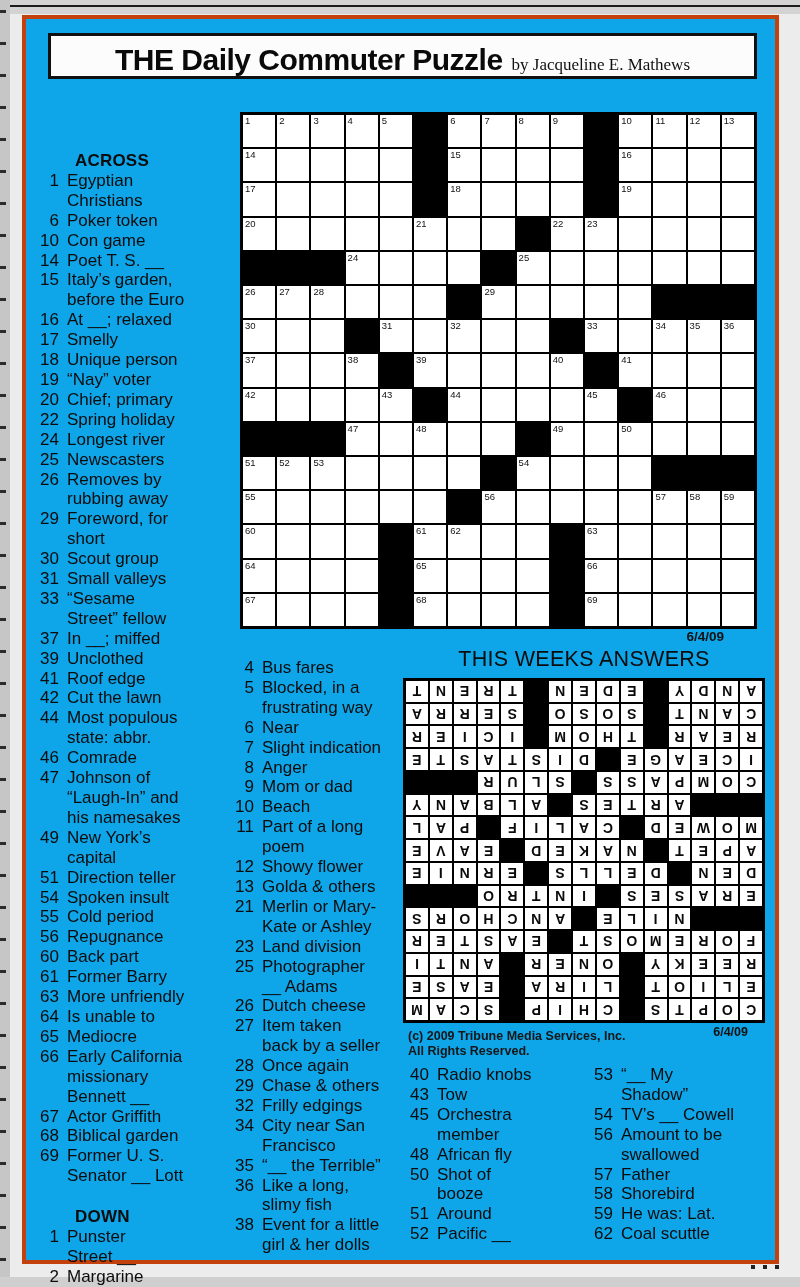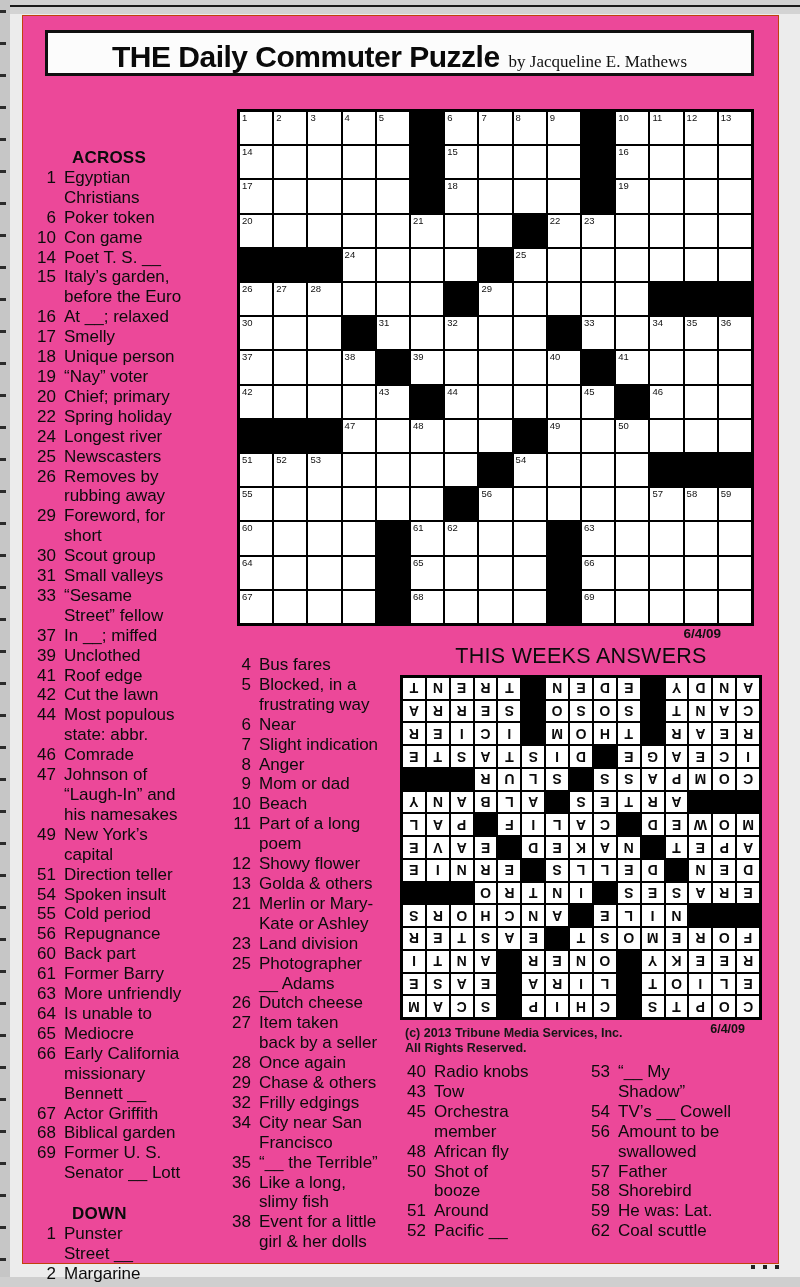--- a/index.html
+++ b/index.html
@@ -11,21 +11,21 @@
   .top-band{position:absolute;left:0;top:0;width:800px;height:14px;background:#d3d3d3;}
   .top-band::after{content:"";position:absolute;left:0;top:5px;width:800px;height:2px;background:#1c1c1c;}
   .left-strip{position:absolute;left:0;top:0;width:10px;height:1287px;background:#c6c6c6;}
   .left-strip::before{content:"";position:absolute;left:0;top:10px;width:6px;height:1260px;
     background:repeating-linear-gradient(to bottom,#2b2b2b 0 3px,rgba(0,0,0,0) 3px 32px);}
   .bottom-band{position:absolute;left:0;top:1277px;width:800px;height:10px;background:#cfcfcf;}
   .corner-dots{position:absolute;left:751px;top:1265px;display:flex;gap:8px;}
   .corner-dots i{display:block;width:4px;height:4px;background:#222;}
 
   
-  .main{position:absolute;left:22px;top:15px;width:757px;height:1249px;border:1px solid #c2410c;background:#ec4899;}
+  .main{position:absolute;left:22px;top:15px;width:757px;height:1249px;border:4px solid #c2410c;background:#0ea5e9;}
 
   .title-box{position:absolute;left:22px;top:14px;width:709px;height:46px;border:3px solid #101010;
     display:flex;align-items:baseline;justify-content:center;gap:9px;padding-top:7px;background:#fcfcfc;}
   .title-main{font-size:30px;font-weight:bold;color:#0a0a0a;letter-spacing:-0.5px;white-space:nowrap;}
   .title-by{font-size:17px;color:#111;white-space:nowrap;font-family:Liberation Serif, serif;}
 
   
   .clue-col{position:absolute;font-size:17px;line-height:19.9px;color:#0c0c0c;width:200px;}
   .cl{display:flex;}
   .cl .n{flex:0 0 33px;text-align:right;padding-right:8px;}
@@ -1020,21 +1020,21 @@
         <div class="c">N</div>
         <div class="c b"></div>
         <div class="c">T</div>
         <div class="c">R</div>
         <div class="c">E</div>
         <div class="c">N</div>
         <div class="c">T</div>
       </div>
 
     <div class="copyright">
-      <div>(c) 2013 Tribune Media Services, Inc.</div>
+      <div>(c) 2009 Tribune Media Services, Inc.</div>
       <div>All Rights Reserved.</div>
     </div>
 
     <div class="ans-date">6/4/09</div>
 
     <div class="clue-col" style="left:378px;top:1046px;">
         <div class="cl">
           <span class="n">40</span>
           <span class="t">Radio knobs</span>
         </div>

